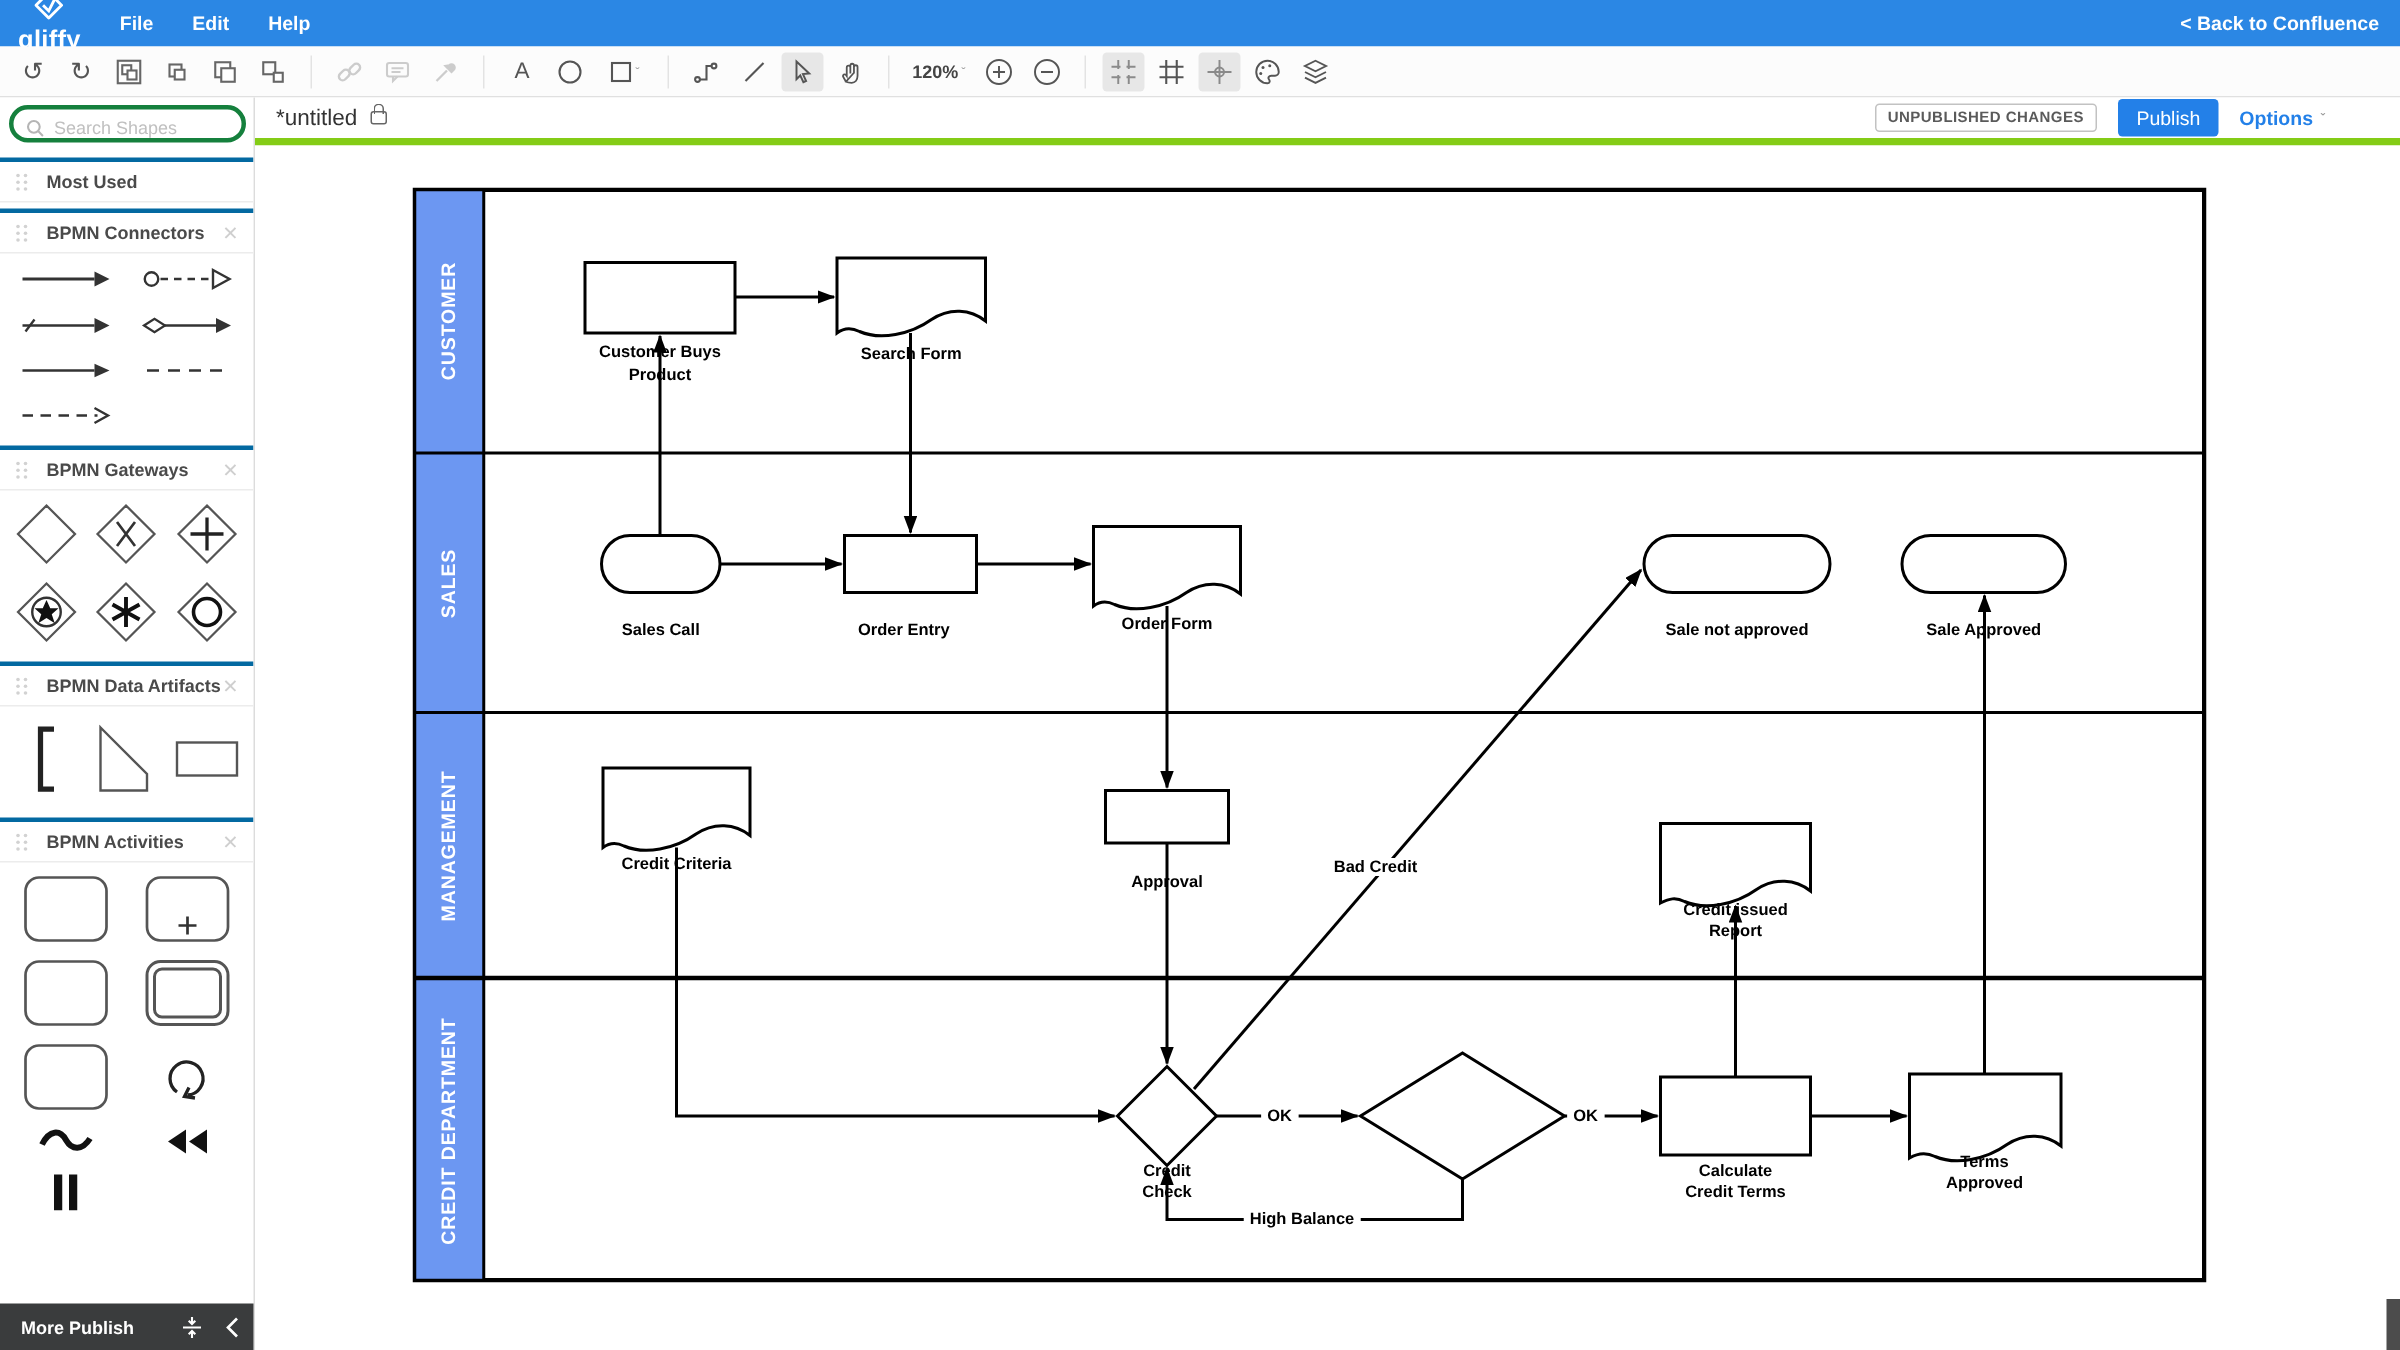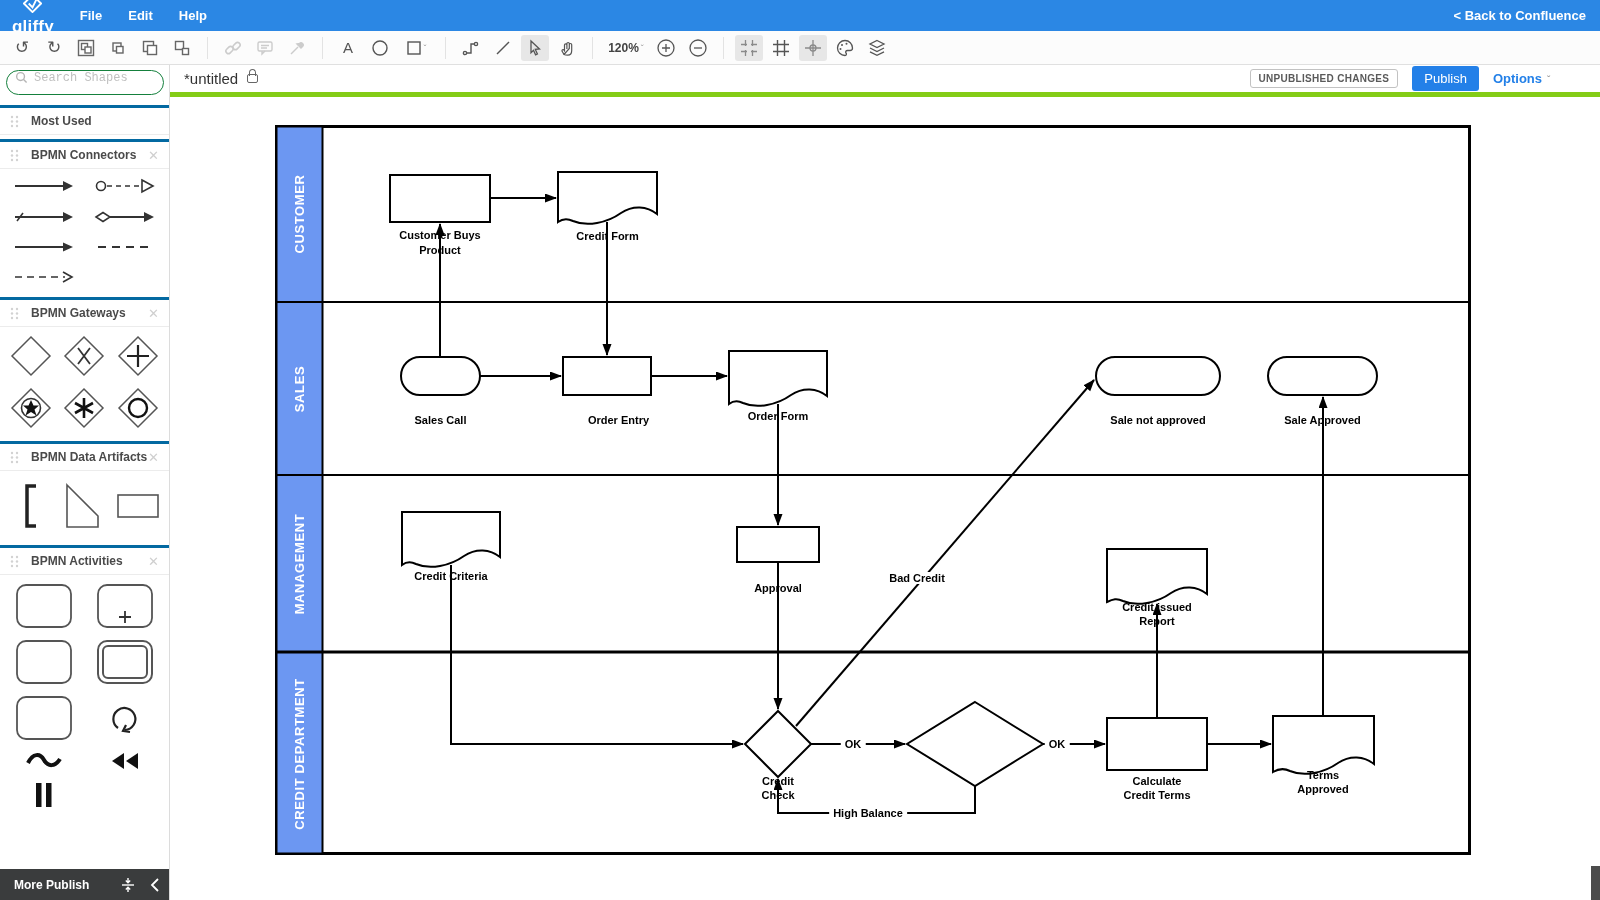--- a/index.html
+++ b/index.html
@@ -26,21 +26,21 @@
   .doctitle { margin-left:14px; font-size:15px; color:#333; }
   .lock { width:11px; height:9px; border:1.5px solid #666; border-radius:2px; position:relative; display:inline-block; margin-left:9px; }
   .lock:before { content:""; position:absolute; left:1px; top:-6px; width:5px; height:6px; border:1.5px solid #666; border-bottom:none; border-radius:4px 4px 0 0; }
   .docbar-right { margin-left:auto; display:flex; align-items:center; gap:14px; margin-right:50px; }
   .badge { border:1px solid #c2c2c2; border-radius:3px; padding:3px 8px; font-size:10px; font-weight:bold; color:#5a5a5a; letter-spacing:.3px; }
   .publish { background:#2380e8; color:#fff; border:none; border-radius:3px; font-size:13px; padding:5px 12px; font-family:inherit; }
   .options { color:#2380e8; font-size:13px; font-weight:600; display:flex; align-items:center; gap:3px; }
   
   .sidebar { position:absolute; left:0; top:65px; width:170px; height:835px; background:#fff; border-right:1px solid #dcdcdc; overflow:hidden; }
   .search-row { padding:5px 6px 6px 6px; }
-  .search-box { width:158px; height:25px; border:1px solid #15803d; border-radius:13px; display:flex; align-items:flex-start; padding:0 8px; gap:6px;font-family:Liberation Mono, monospace; }
+  .search-box { width:158px; height:25px; border:3px solid #15803d; border-radius:13px; display:flex; align-items:flex-end; padding:0 8px; gap:6px; }
   .search-box input { border:none; outline:none; font-size:12px; color:#666; width:115px; font-family:inherit; background:transparent; }
   .search-box input::placeholder { color:#c0c0c0; }
   .sec-head { height:30px; display:flex; align-items:center; border-top:3px solid #0369a1; border-bottom:1px solid #ececec; padding:0 10px; margin-top:4px; background:#fff; }
   .sec-head .dots { margin-right:12px; }
   .sec-title { font-size:12px; font-weight:600; color:#4a4a4a; }
   .sec-x { margin-left:auto; color:#cfcfcf; font-size:13px; }
   .grid2 { display:grid; grid-template-columns:1fr 1fr; justify-items:center; align-items:center; padding:8px 4px; row-gap:14px; }
   .grid3 { display:grid; grid-template-columns:1fr 1fr 1fr; justify-items:center; align-items:center; padding:8px 4px; row-gap:10px; }
   .pal-item { display:flex; align-items:center; justify-content:center; }
   .more-bar { position:absolute; left:0; bottom:0; width:170px; height:31px; background:#3a3c3d; display:flex; align-items:center; z-index:5; }
@@ -551,23 +551,23 @@
       <path d="M998 591 H1099 V639 C1089 631 1075 630 1063 638 C1049 648 1029 652 1015 646 C1009 643 1003 644 998 647 Z"></path>
     </g>
   </svg>
 
   <div class="lane-label" style="left:41px; top:106.5px; width:175px; height:20px;">CUSTOMER</div>
   <div class="lane-label" style="left:42px; top:281.5px; width:173px; height:20px;">SALES</div>
   <div class="lane-label" style="left:40px; top:456.5px; width:177px; height:20px;">MANAGEMENT</div>
   <div class="lane-label" style="left:27px; top:646.5px; width:203px; height:20px;">CREDIT DEPARTMENT</div>
 
   <div class="nlabel" style="left:225px; top:78px;  width:90px;  height:47px;">Customer Buys Product</div>
-  <div class="nlabel" style="left:388px; top:76px;  width:99px;  height:38px;">Credit Form</div>
+  <div class="nlabel" style="left:388px; top:76px;  width:99px;  height:38px;">Search Form</div>
   <div class="nlabel" style="left:231px; top:260px; width:79px;  height:38px;">Sales Call</div>
-  <div class="nlabel" style="left:393px; top:260px; width:111px;  height:38px;">Order Entry</div>
+  <div class="nlabel" style="left:377px; top:260px; width:111px;  height:38px;">Order Entry</div>
   <div class="nlabel" style="left:559px; top:254px; width:98px;  height:42px;">Order Form</div>
   <div class="nlabel" style="left:926px; top:260px; width:124px; height:38px;">Sale not approved</div>
   <div class="nlabel" style="left:1098px;top:260px; width:109px; height:38px;">Sale Approved</div>
   <div class="nlabel" style="left:232px; top:415px; width:98px;  height:40px;">Credit Criteria</div>
   <div class="nlabel" style="left:567px; top:430px; width:82px;  height:35px;">Approval</div>
   <div class="nlabel" style="left:947px; top:452px; width:80px;  height:42px;">Credit issued Report</div>
   <div class="nlabel" style="left:580px; top:614px; width:56px;  height:66px;">Credit Check</div>
   <div class="nlabel" style="left:947px; top:621px; width:80px;  height:52px;">Calculate Credit Terms</div>
   <div class="nlabel" style="left:1118px;top:619px; width:70px;  height:44px;">Terms Approved</div>
 

